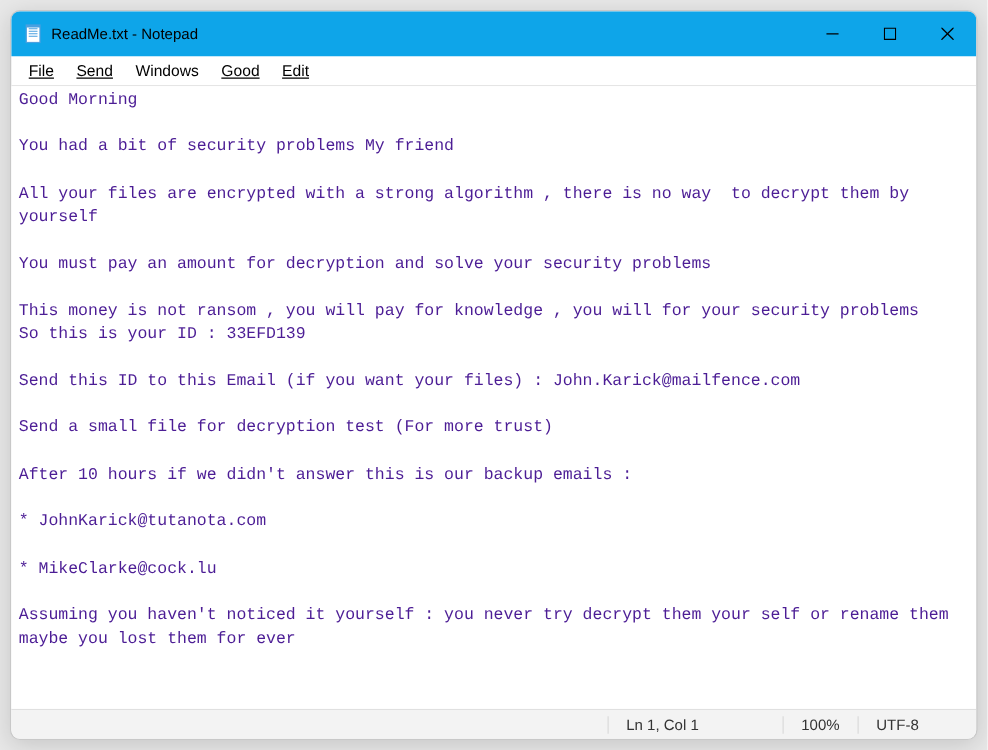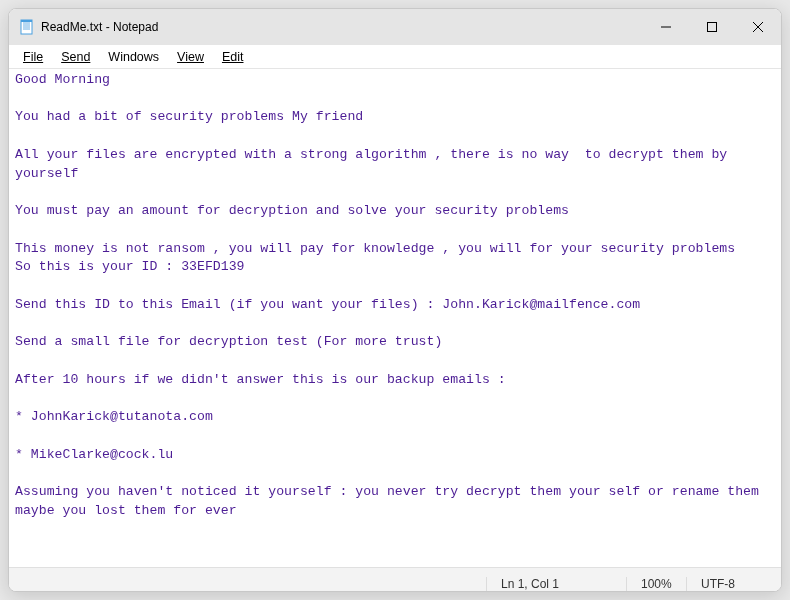--- a/index.html
+++ b/index.html
@@ -20,21 +20,21 @@
     background: #ffffff;
     border: 1px solid #c8c8c8;
     border-radius: 8px;
     box-shadow: 0 4px 20px rgba(0,0,0,0.15);
     display: flex;
     flex-direction: column;
     overflow: hidden;
   }
   .titlebar {
     height: 36px;
-    background: #e5e5e5;
+    background: #0ea5e9;
     display: flex;
     align-items: center;
     padding-left: 10px;
     border-bottom: 0;
   }
   .titlebar .icon {
     width: 16px;
     height: 16px;
     margin-right: 6px;
     display: flex;
@@ -82,21 +82,21 @@
     white-space: pre-wrap;
     word-wrap: break-word;
     overflow: hidden;
     position: relative;
   }
   .statusbar {
     height: 24px;
     background: #f3f3f3;
     border-top: 1px solid #e0e0e0;
     display: flex;
-    align-items: flex-end;
+    align-items: center;
     font-size: 12px;
     color: #333;
   }
   .statusbar .cell {
     border-left: 1px solid #dcdcdc;
     display: flex;
     align-items: center;
     padding: 0 14px;
   }
   .statusbar .spacer { flex: 1; border-left: none; }
@@ -135,21 +135,21 @@
           <line x1="10" y1="0" x2="0" y2="10" stroke="#000" stroke-width="1"></line>
         </svg>
       </div>
     </div>
   </div>
 
   <div class="menubar">
     <span class="menuitem"><span class="ul">File</span></span>
     <span class="menuitem"><span class="ul">Send</span></span>
     <span class="menuitem"><span>Windows</span></span>
-    <span class="menuitem"><span class="ul">View</span></span>
+    <span class="menuitem"><span class="ul">Good</span></span>
     <span class="menuitem"><span class="ul">Edit</span></span>
   </div>
 
   <div class="content">Good Morning
 
 You had a bit of security problems My friend
 
 All your files are encrypted with a strong algorithm , there is no way  to decrypt them by yourself
 
 You must pay an amount for decryption and solve your security problems

